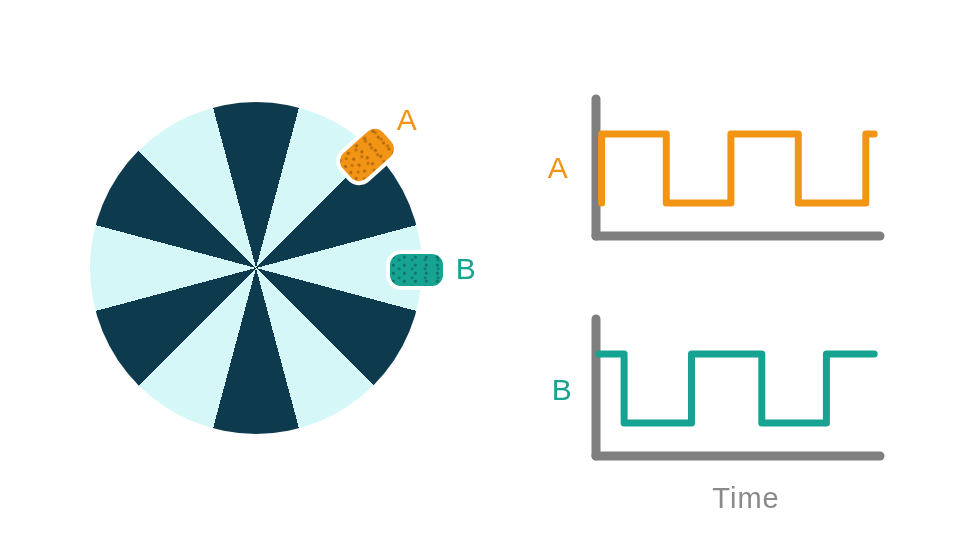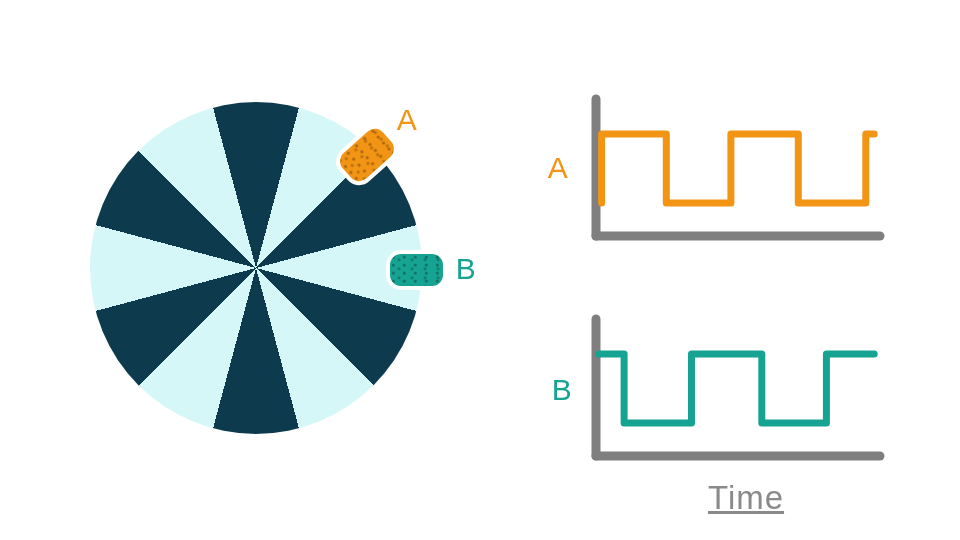--- a/index.html
+++ b/index.html
@@ -75,24 +75,23 @@
   .lbl-b { color: var(--c-channel_b); }
   .lbl-disk-a  { left: 407px; top: 120px; }
   .lbl-disk-b  { left: 466px; top: 269px; }
   .lbl-plot-a  { left: 558px; top: 168px; }
   .lbl-plot-b  { left: 562px; top: 390px; }
   .lbl-time {
     position: absolute;
     left: 746px;
     top: 498px;
     transform: translate(-50%, -50%);
-    font-size: 33px;
+    font-size: 29px;
     color: var(--c-time_label);
     letter-spacing: 1px;
-    text-decoration: underline;
   }
 
   
   .plot {
     position: absolute;
     width: 310px;
     height: 170px;
   }
   .plot-a { left: 580px; top: 85px; }
   .plot-b { left: 580px; top: 305px; }

